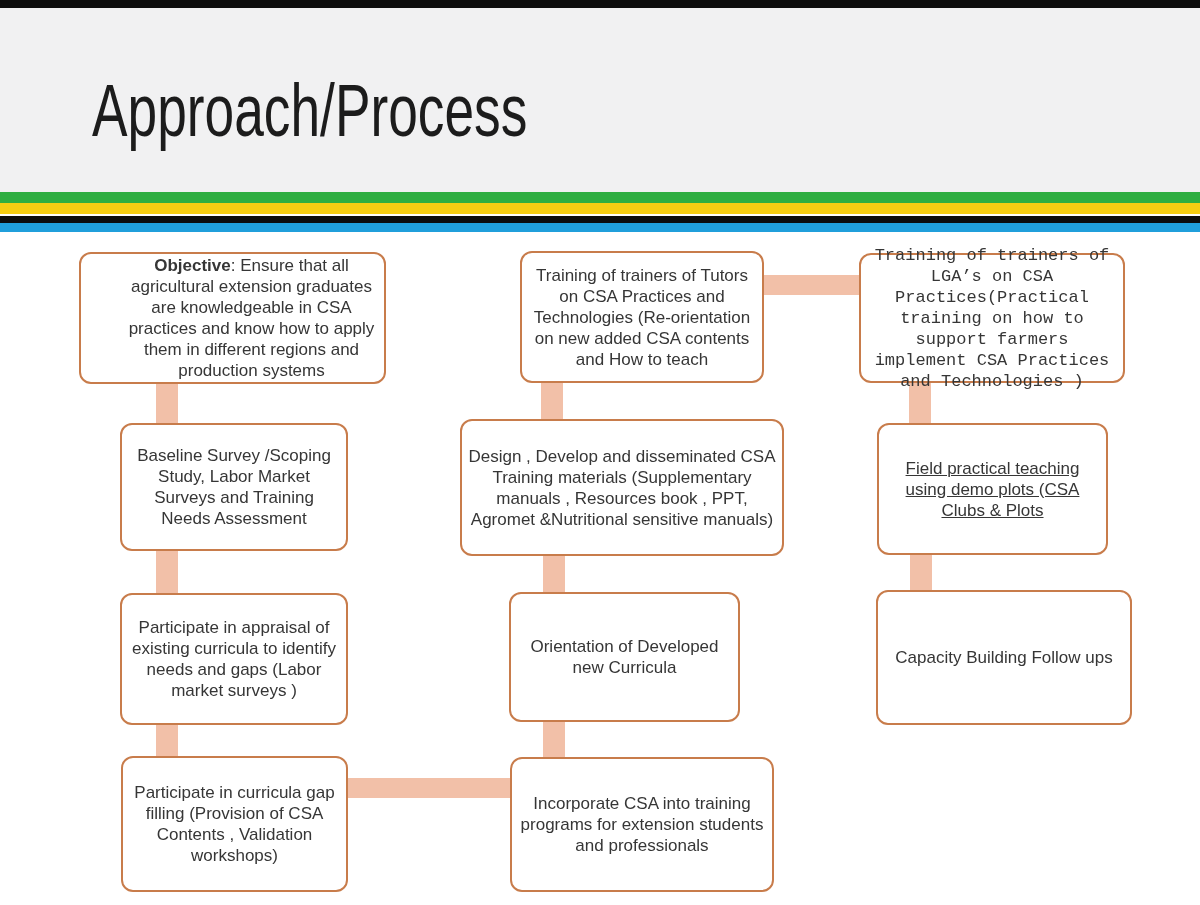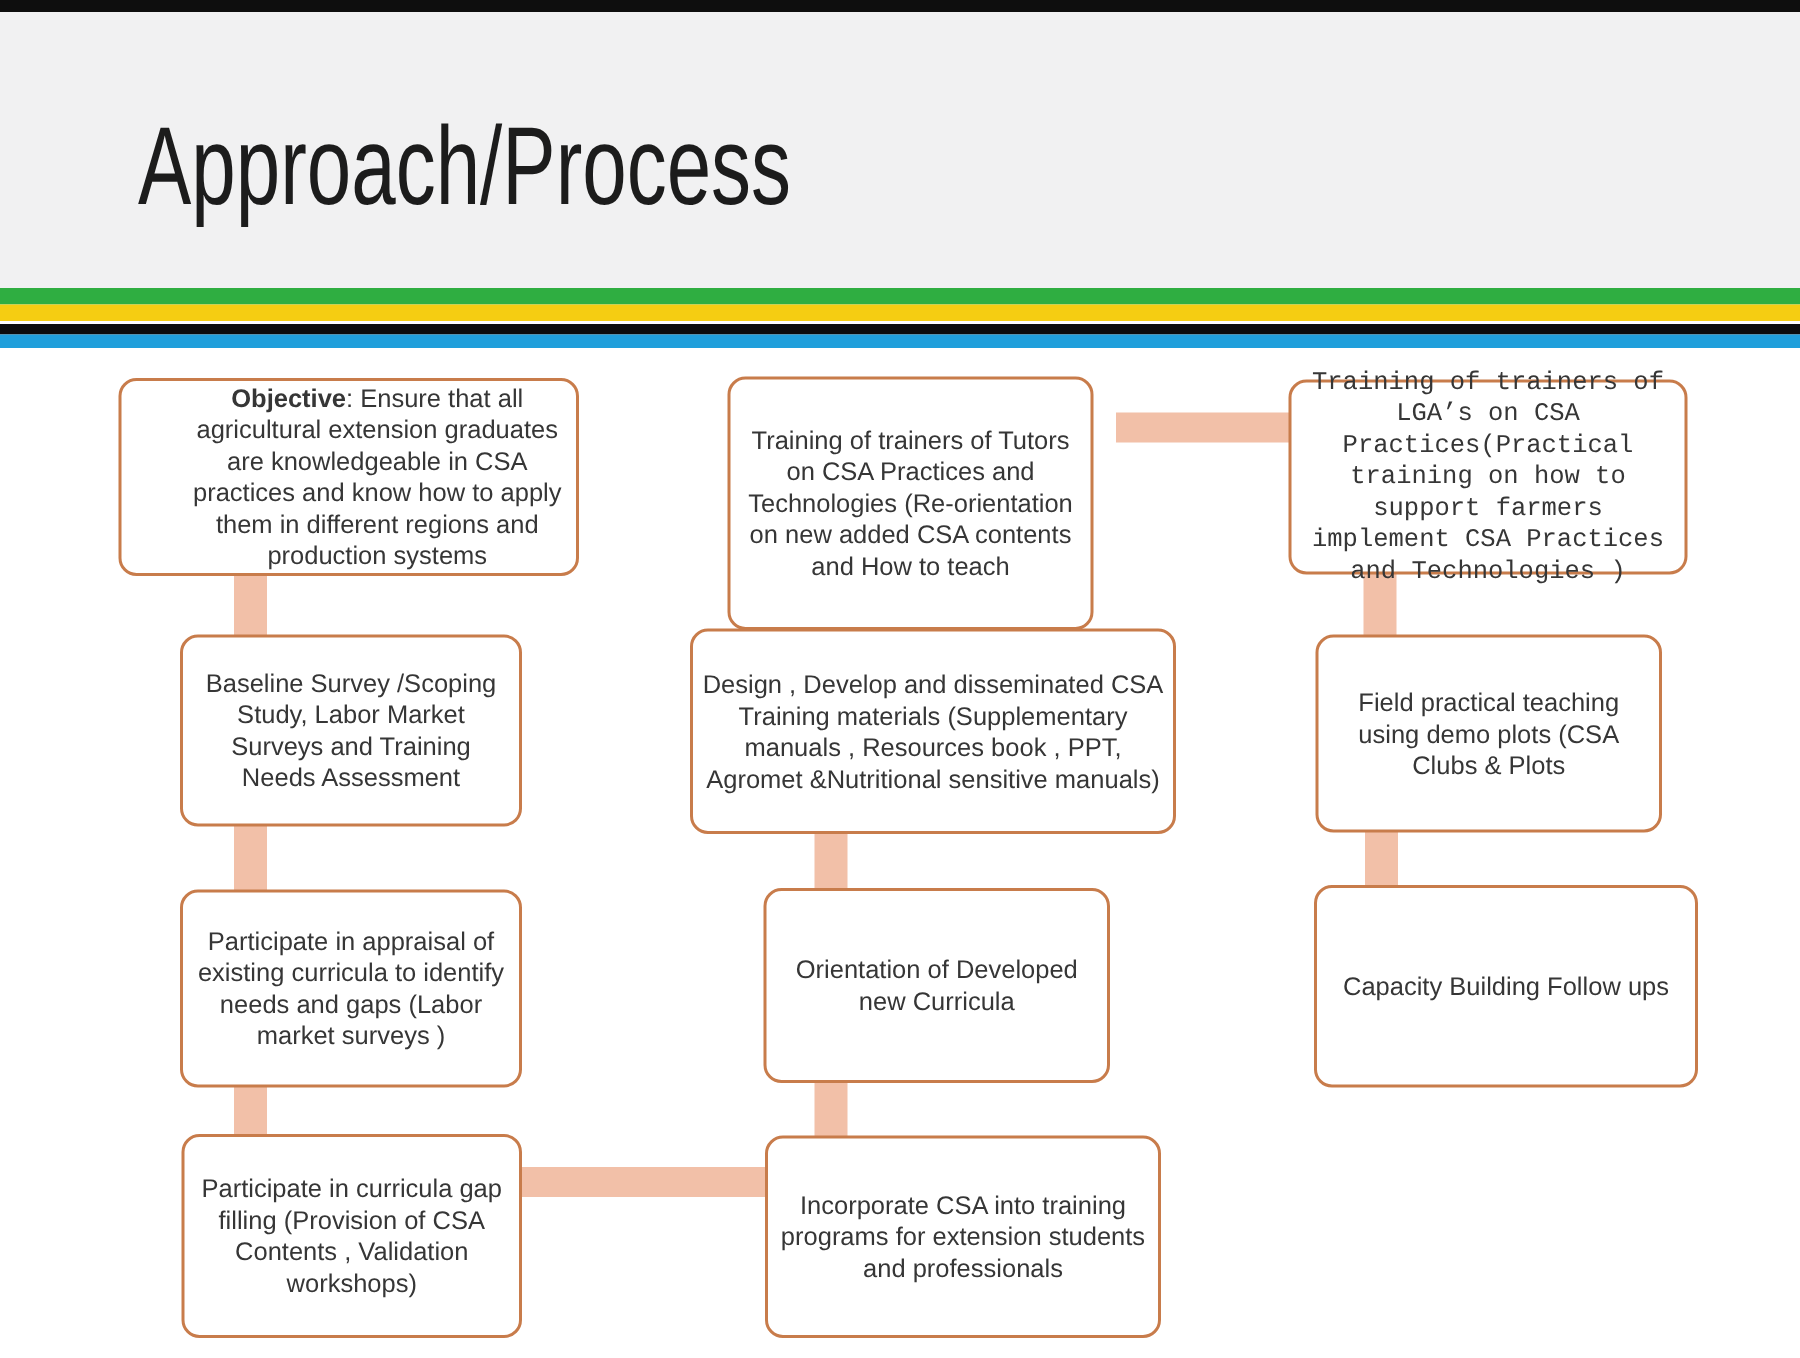--- a/index.html
+++ b/index.html
@@ -72,26 +72,26 @@
     text-align:center;
     color:var(--box-text);
     font-size:17px;line-height:21px;
     padding:2px 6px;
   }
   .box .bold{font-weight:bold;}
   #b11{left:79px;  top:252px;width:307px;height:132px;padding-left:44px;}
   #b12{left:120px; top:423px;width:228px;height:128px;}
   #b13{left:120px; top:593px;width:228px;height:132px;}
   #b14{left:121px; top:756px;width:227px;height:136px;}
-  #b21{left:485px; top:251px;width:244px;height:169px;}
+  #b21{left:520px; top:251px;width:244px;height:132px;}
   #b22{left:460px; top:419px;width:324px;height:137px;}
   #b23{left:509px; top:592px;width:231px;height:130px;}
   #b24{left:510px; top:757px;width:264px;height:135px;}
   #b31{left:859px; top:253px;width:266px;height:130px;font-family:Liberation Mono, monospace;}
-  #b32{left:877px; top:423px;width:231px;height:132px;}
+  #b32{left:877px; top:423px;width:231px;height:132px;text-decoration:underline;}
   #b33{left:876px; top:590px;width:256px;height:135px;}
 </style>
 </head>
 <body>
 
 <div class="topbar"></div>
 
 <div class="header">
   <h1 class="title">Approach/Process</h1>
 </div>

